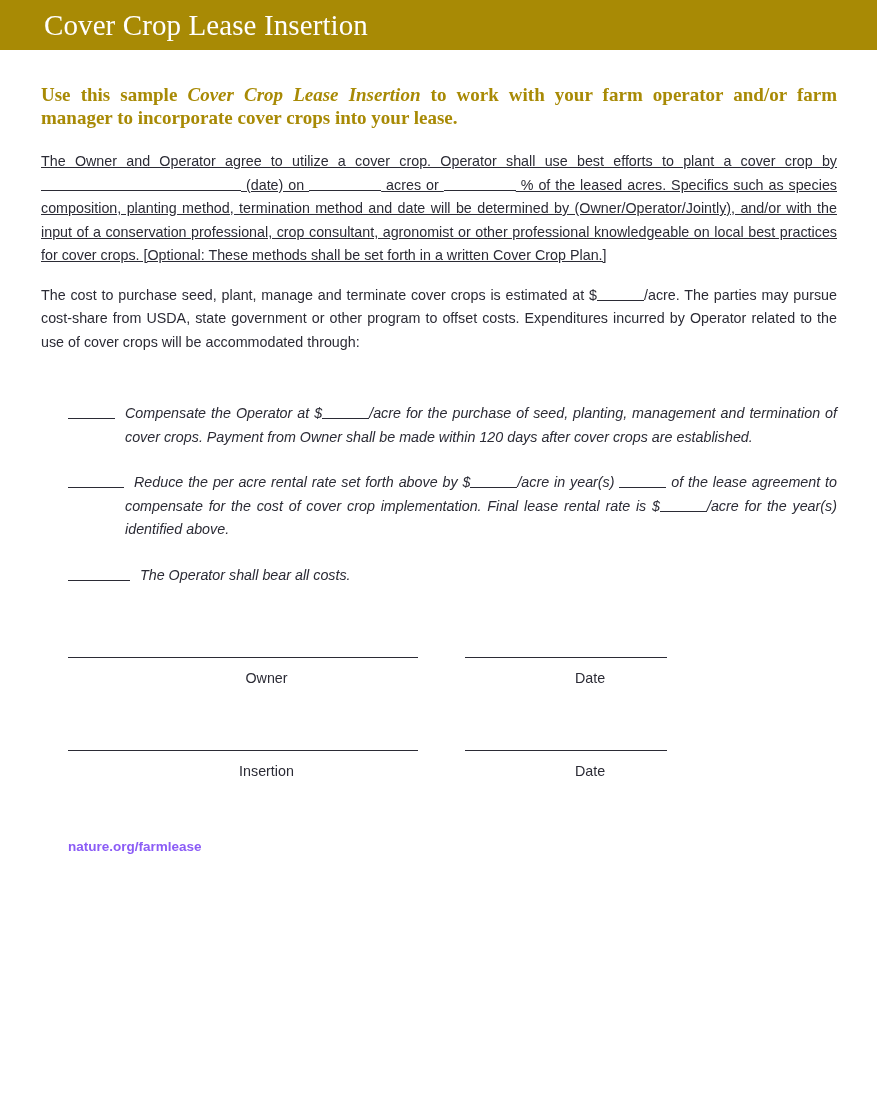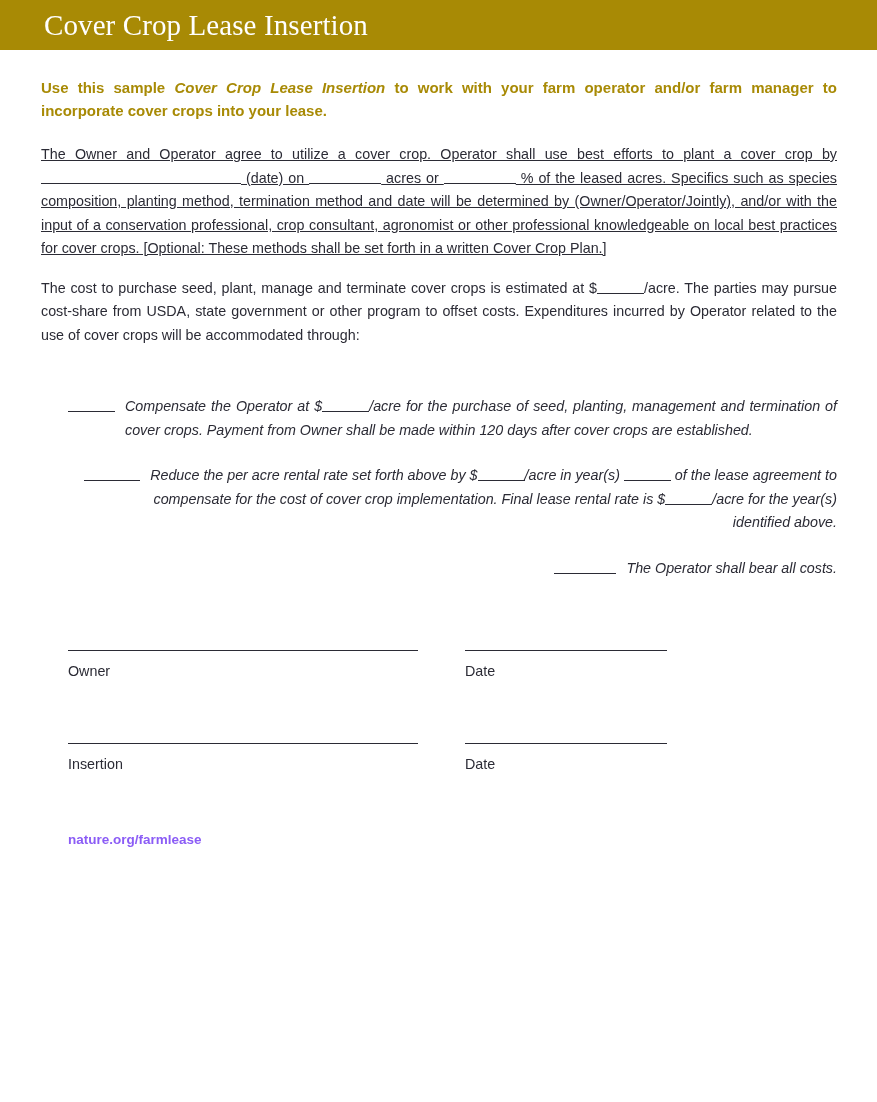--- a/index.html
+++ b/index.html
@@ -36,27 +36,28 @@
 
   
   .page {
     box-sizing: border-box;
     padding: 0 41px;
     color: #2b2b35;
   }
 
   
   .intro {
-    margin-top: 26px;
+    margin-top: 33px;
     color: #a88a05;
-    font-size: 15px;
+    font-size: 19px;
     font-weight: bold;
     line-height: 23px;
     text-align: justify;
     width: 796px;
+    font-family: Liberation Serif, serif;
   }
   .intro .doc-name {
     font-style: italic;
     font-weight: bold;
   }
 
   
   .body-para {
     font-size: 14.3px;
     line-height: 23.5px;
@@ -88,21 +89,21 @@
   .option-row {
     position: relative;
     font-size: 14.3px;
     line-height: 23.5px;
     color: #2b2b35;
     padding-left: 84px;
     text-indent: -57px;
     text-align: justify;
     font-style: italic;
   }
-  .option-row + .option-row { margin-top: 22px; text-align: right; }
+  .option-row + .option-row { margin-top: 22px; }
   .opt-mark {
     display: inline-block;
     width: 46px;
     border-bottom: 1px solid #2b2b35;
     height: 13px;
     margin-bottom: -1px;
     margin-right: 10px;
   }
   .opt-a { width: 47px; }
   .opt-b { width: 56px; }
@@ -124,20 +125,21 @@
     border-bottom: 1px solid #2b2b35;
     height: 0;
   }
   .sig-line-long  { width: 350px; }
   .sig-line-short { width: 202px; }
   .sig-label {
     font-size: 14.3px;
     line-height: 19px;
     color: #2b2b35;
     padding-top: 11px;
+    text-align: center;
   }
 
   
   .footer-link {
     margin-top: 58px;
     padding-left: 27px;
     color: #8b5cf6;
     font-size: 13.5px;
     font-weight: bold;
     text-decoration: none;

